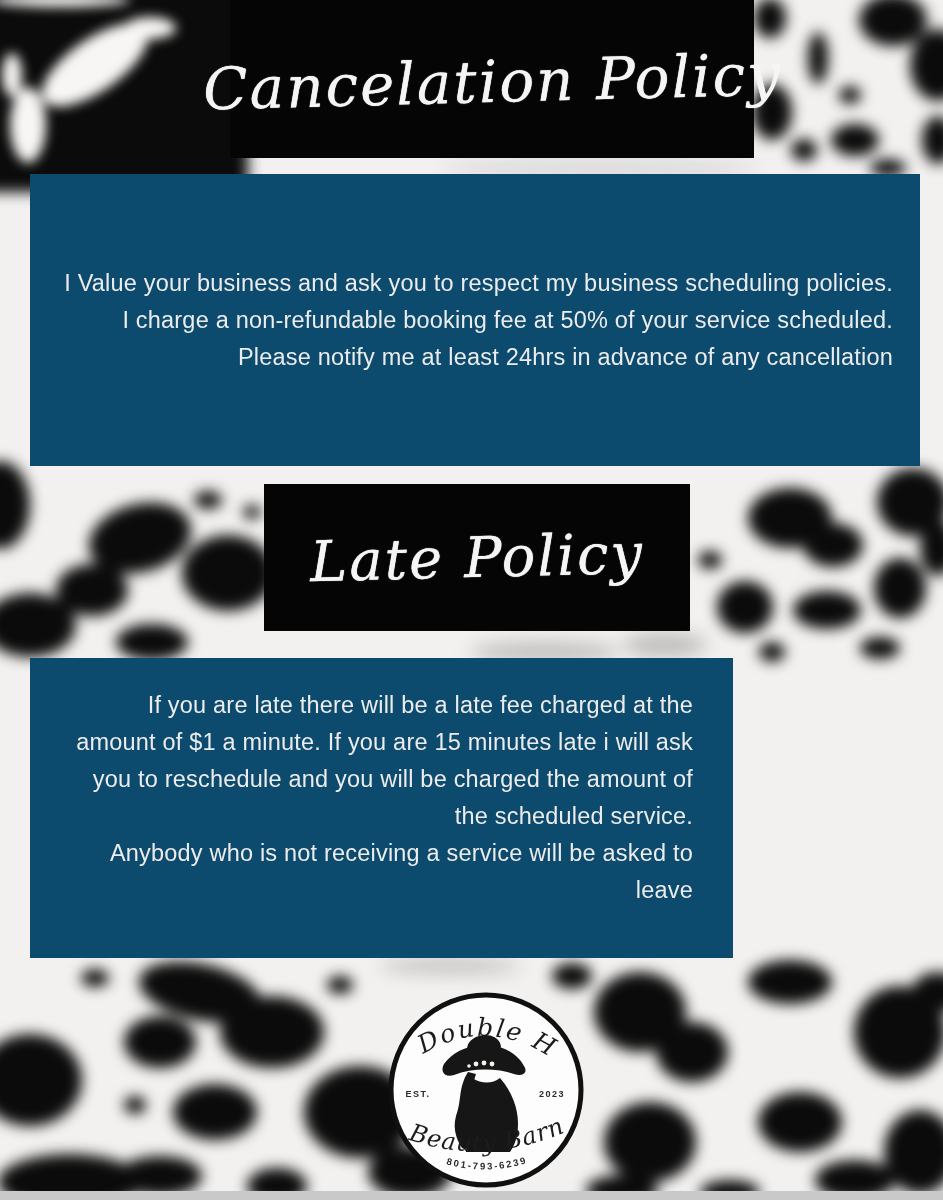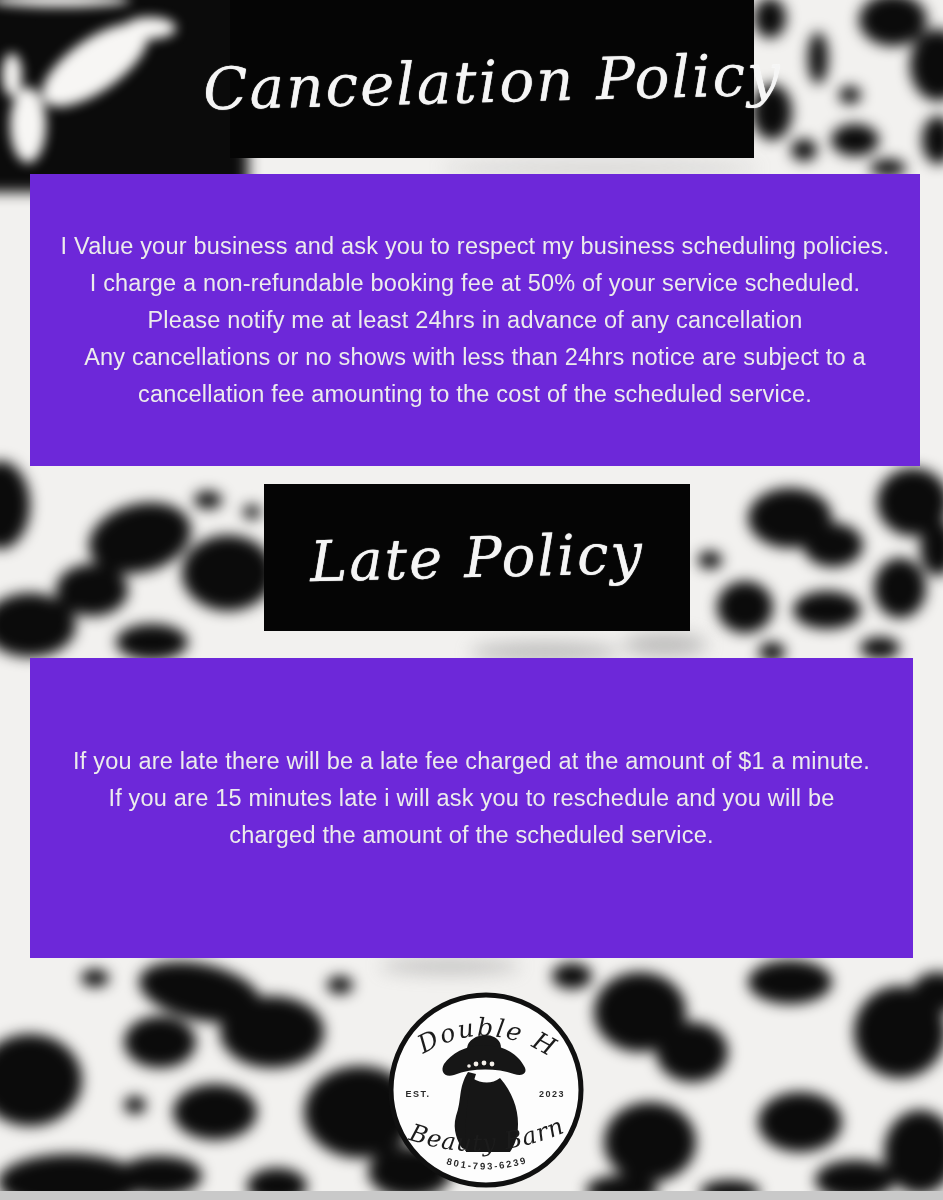--- a/index.html
+++ b/index.html
@@ -30,35 +30,35 @@
     transform:rotate(-1.5deg);
     text-shadow:0 0 1px #fff;
   }
   #banner-cancel{left:230px;top:0;width:524px;height:158px;}
   #banner-cancel .script{font-size:58px;padding-top:6px;}
   #banner-late{left:264px;top:484px;width:426px;height:147px;}
   #banner-late .script{font-size:56px;}
 
   .policy-box{
     position:absolute;
-    background:#6d28d9;
+    background:#0c4a6e;
     color:#ececec;
     display:flex;flex-direction:column;justify-content:center;
-    text-align:center;
+    text-align:right;
     z-index:2;
   }
   .policy-box p{
     margin:0;
     font-size:23.5px;
     line-height:37px;
     letter-spacing:0.2px;
     font-weight:400;
   }
   #box-cancel{left:30px;top:174px;width:890px;height:292px;padding:0 27px;box-sizing:border-box;}
-  #box-late{left:30px;top:658px;width:883px;height:300px;padding:0 40px 20px 40px;box-sizing:border-box;}
+  #box-late{left:30px;top:658px;width:703px;height:300px;padding:0 40px 20px 40px;box-sizing:border-box;}
 
   .logo-wrap{position:absolute;left:386px;top:990px;width:200px;height:200px;z-index:4;}
   .logo-wrap svg{display:block;width:200px;height:200px;}
   .logo-script{
     font-family:"DejaVu Serif", serif;
     font-style:italic;
     fill:#1c1c1c;
   }
   .logo-small{
     font-family:"Liberation Sans", sans-serif;
@@ -155,29 +155,29 @@
       <ellipse cx="450" cy="966" rx="70" ry="7"></ellipse>
     </g>
   </svg>
 
   <div class="banner" id="banner-cancel">
     <div class="script">Cancelation Policy</div>
   </div>
 
   <div class="policy-box" id="box-cancel">
     <p>I Value your business and ask you to respect my business scheduling policies. I charge a non-refundable booking fee at 50% of your service scheduled. Please notify me at least 24hrs in advance of any cancellation</p>
-    <p>Any cancellations or no shows with less than 24hrs notice are subject to a cancellation fee amounting to the cost of the scheduled service.</p>
   </div>
 
   <div class="banner" id="banner-late">
     <div class="script">Late Policy</div>
   </div>
 
   <div class="policy-box" id="box-late">
     <p>If you are late there will be a late fee charged at the amount of $1 a minute. If you are 15 minutes late i will ask you to reschedule and you will be charged the amount of the scheduled service.</p>
+    <p>Anybody who is not receiving a service will be asked to leave</p>
   </div>
 
   <div class="logo-wrap">
     <svg viewBox="-100 -100 200 200" aria-hidden="true">
       <defs>
         <path id="arc-top" d="M -72 -30 Q 0 -80 74 -26" fill="none"></path>
         <path id="arc-name" d="M -82 48 Q 0 78 84 40" fill="none"></path>
         <path id="arc-phone" d="M -58 68 Q 0 92 60 66" fill="none"></path>
       </defs>
       <circle cx="0" cy="0" r="95" fill="#fdfdfd" stroke="#101010" stroke-width="5"></circle>

